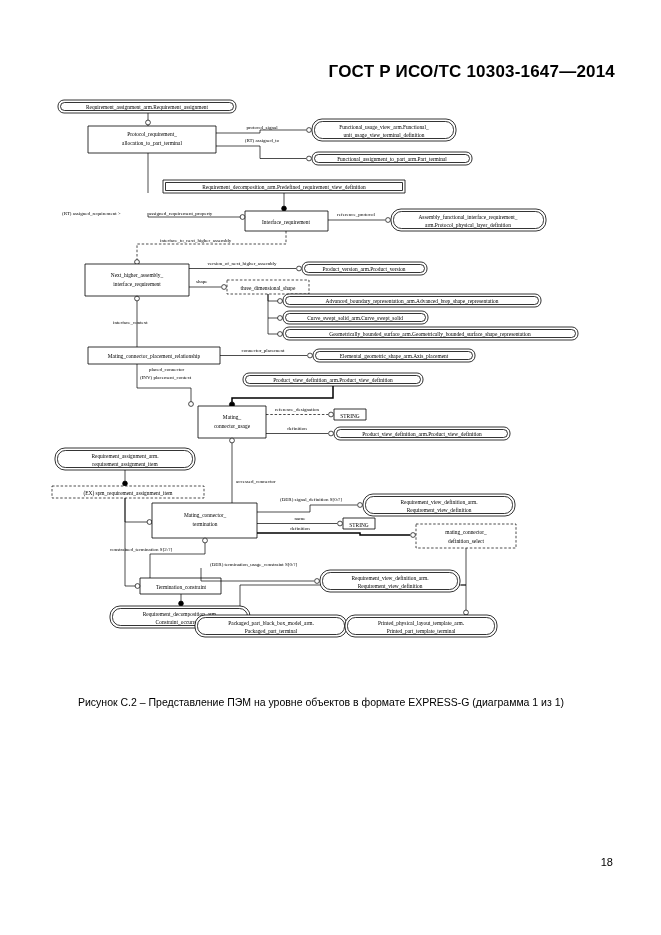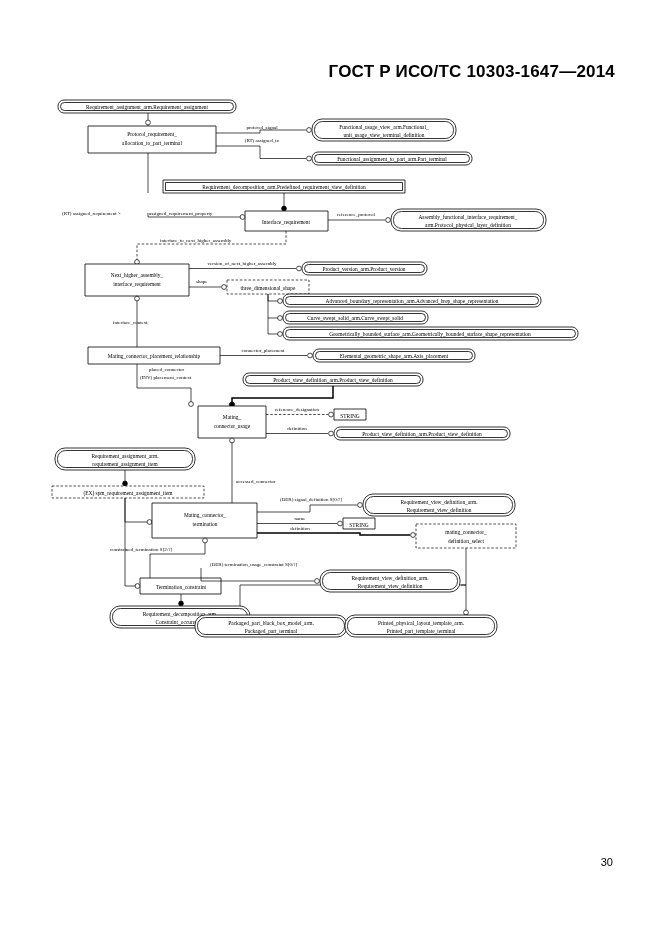--- a/index.html
+++ b/index.html
@@ -308,15 +308,16 @@
     <g>
       <rect class="bx" x="345" y="527" width="152" height="22" rx="10"></rect>
       <rect class="bx2" x="347.5" y="529.5" width="147" height="17" rx="8"></rect>
       <text class="ent" x="421" y="537" text-anchor="middle">Printed_physical_layout_template_arm.</text>
       <text class="ent" x="421" y="545" text-anchor="middle">Printed_part_template_terminal</text>
     </g>
 
   </svg>
   </div>
 
-  <div class="pg">30</div>
+  <div class="cap">Рисунок С.2 – Представление ПЭМ на уровне объектов в формате EXPRESS-G (диаграмма 1 из 1)</div>
+  <div class="pg">18</div>
 
 </div>
 
 </body></html>

